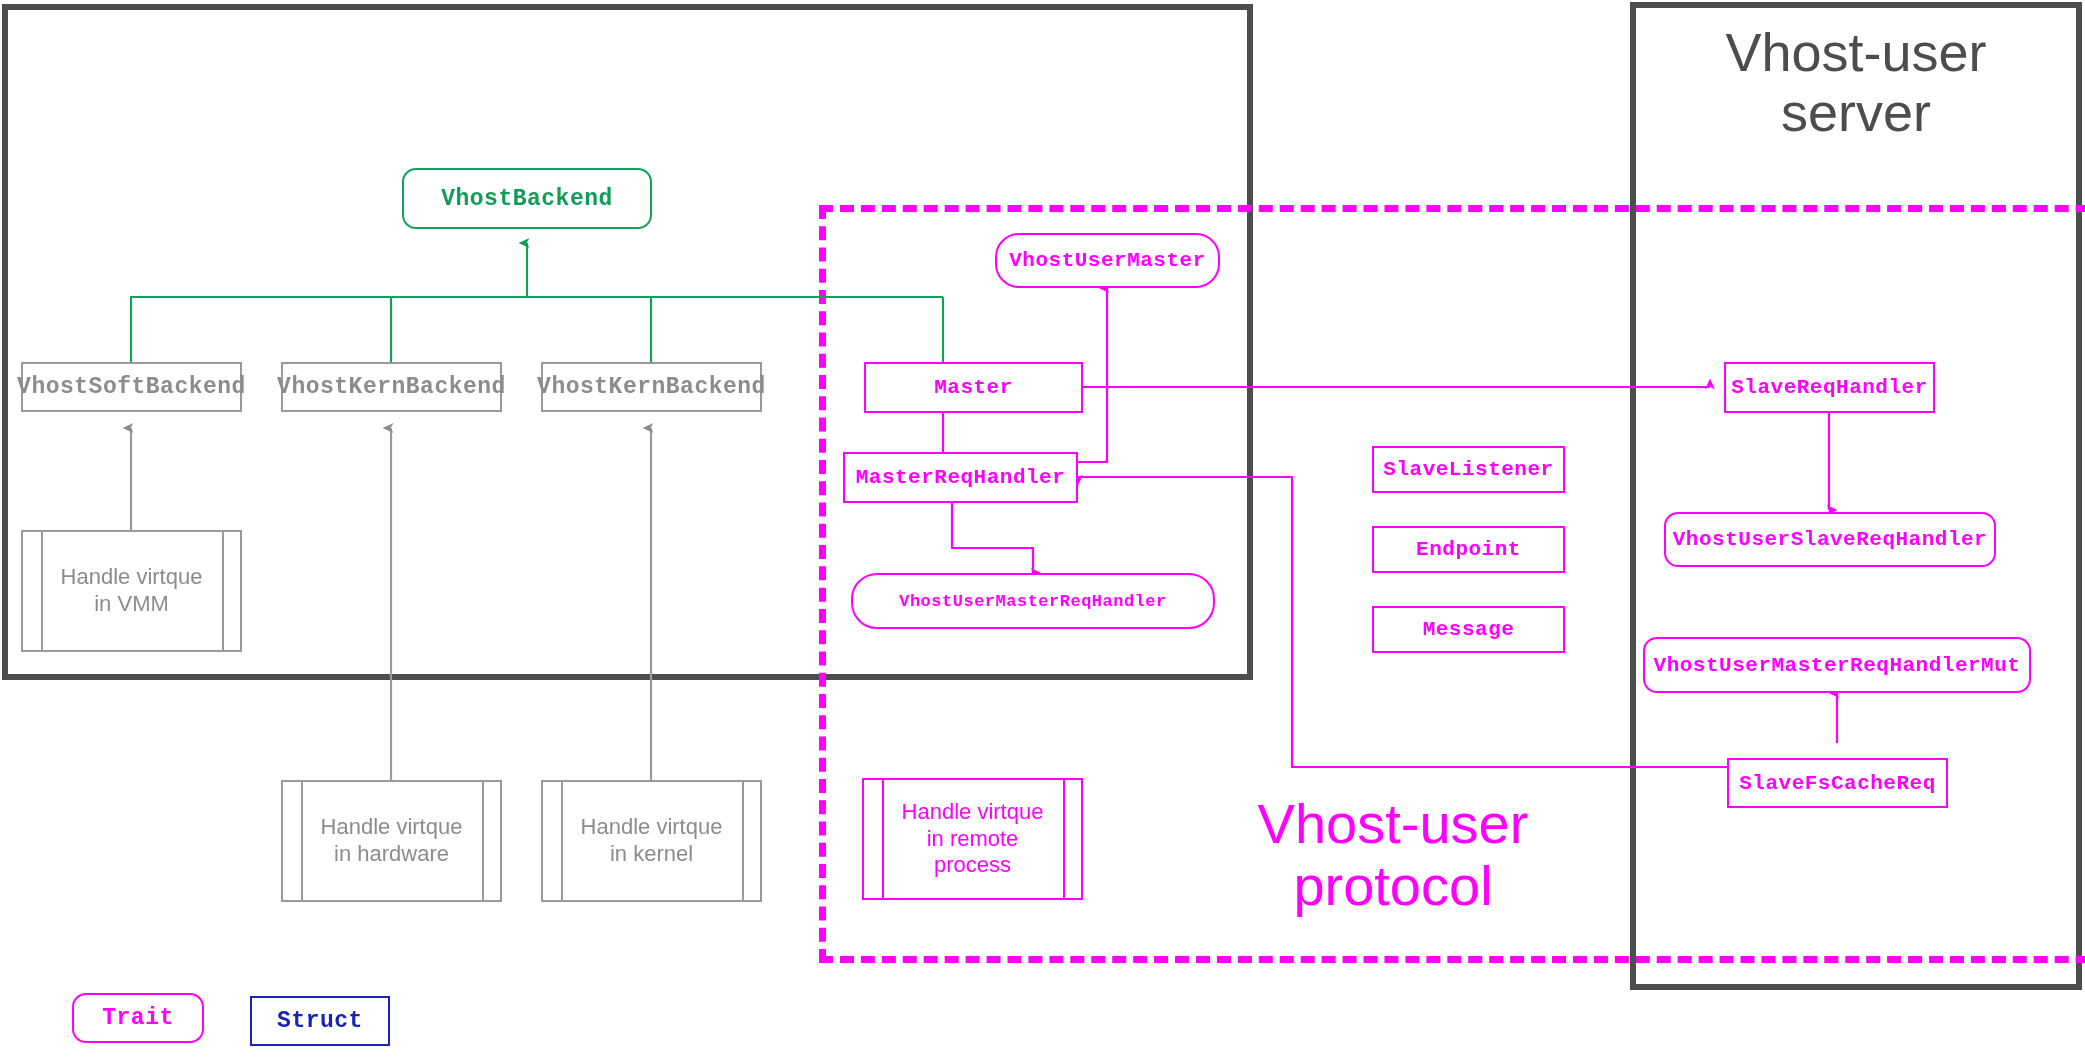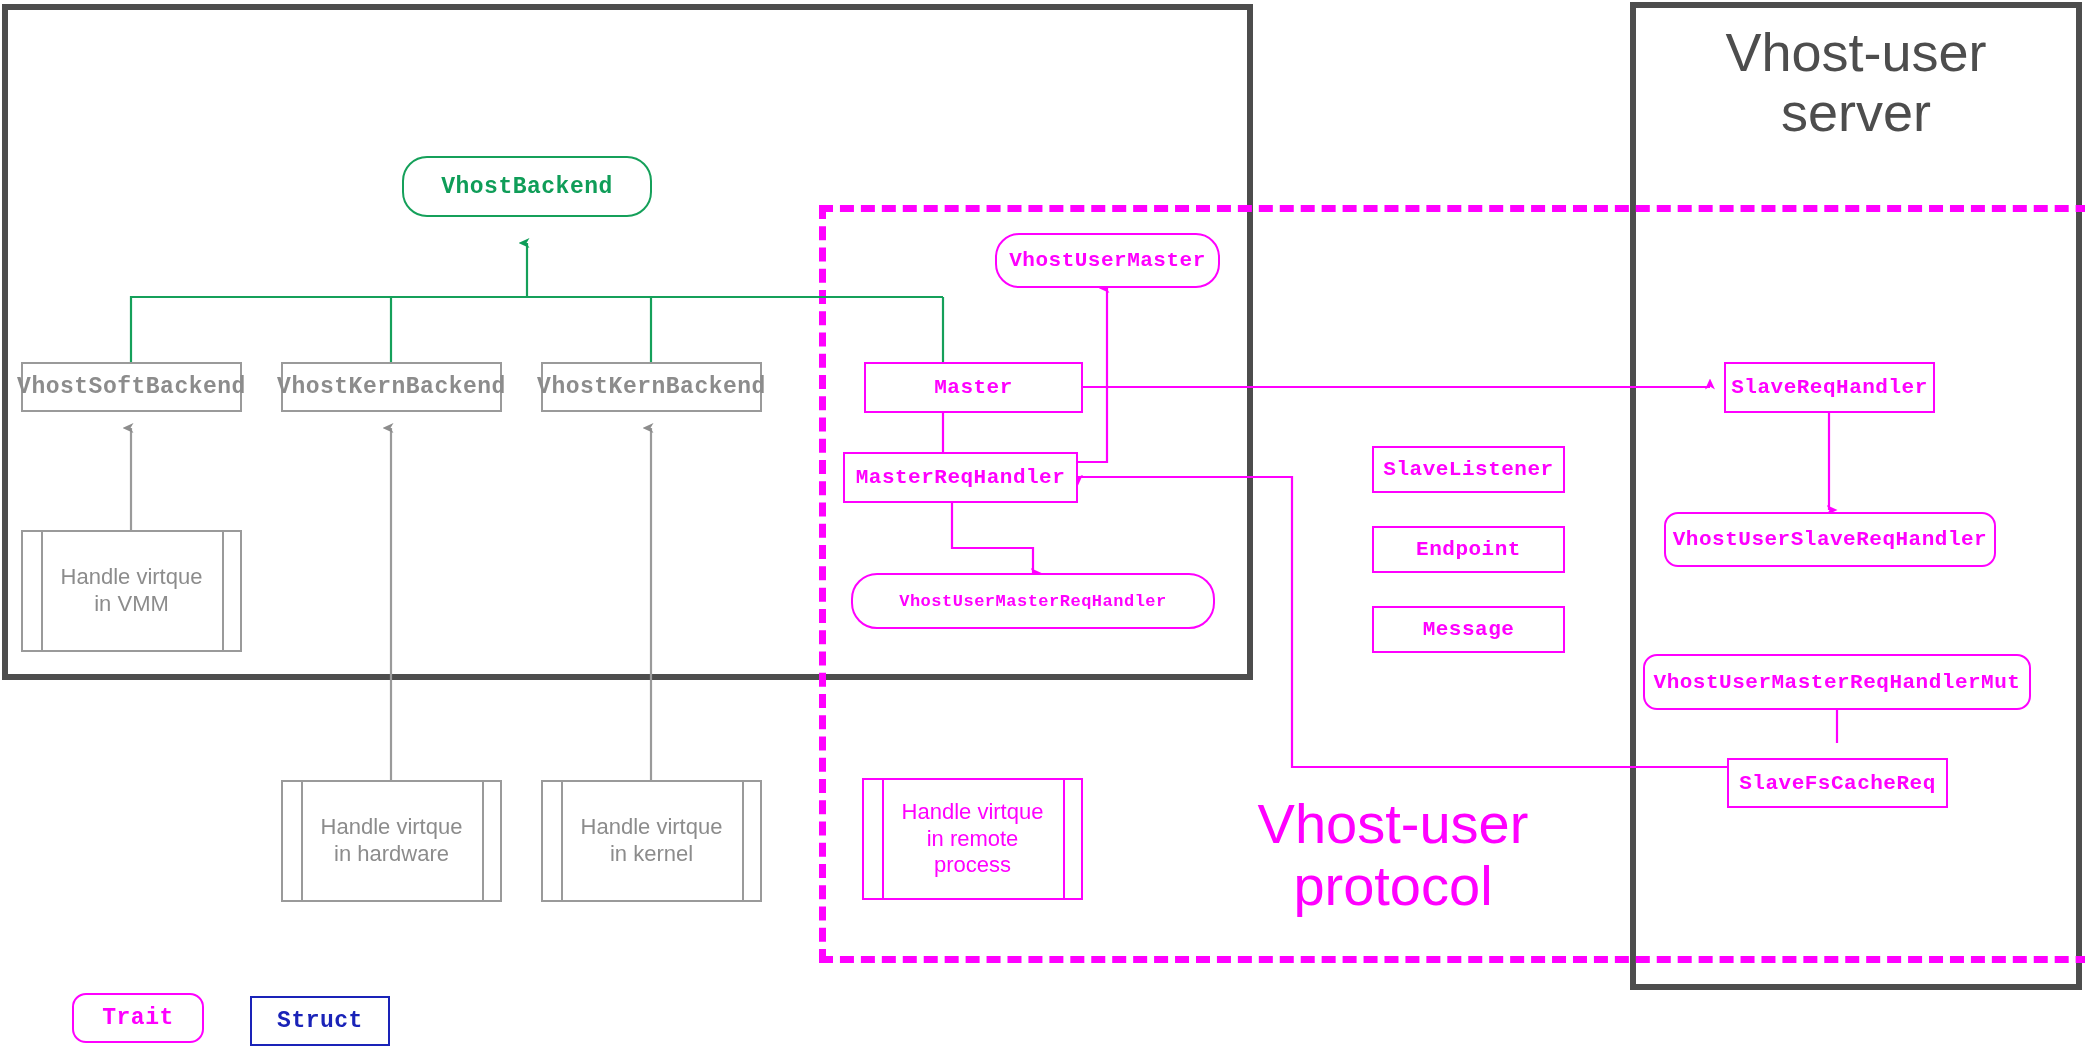--- a/index.html
+++ b/index.html
@@ -84,21 +84,21 @@
       <path d="M952,503 L952,548 L1033,548 L1033,573" marker-end="url(#ah-magenta)"></path>
 
       <path d="M1730,767 L1292,767 L1292,477 L1078,477" marker-end="url(#ah-magenta)"></path>
 
       <path d="M1829,413 L1829,510" marker-end="url(#ah-magenta)"></path>
 
       <path d="M1837,743 L1837,693" marker-end="url(#ah-magenta)"></path>
     </g>
   </svg>
 
-  <div class="node trait-green" style="left:402px;top:156px;width:250px;height:61px;font-size:23px;border-radius:25px;">VhostBackend</div>
+  <div class="node trait-green" style="left:402px;top:168px;width:250px;height:61px;font-size:23px;">VhostBackend</div>
 
   <div class="node rect-gray" style="left:21px;top:362px;width:221px;height:50px;font-size:23px;">VhostSoftBackend</div>
   <div class="node rect-gray" style="left:281px;top:362px;width:221px;height:50px;font-size:23px;">VhostKernBackend</div>
   <div class="node rect-gray" style="left:541px;top:362px;width:221px;height:50px;font-size:23px;">VhostKernBackend</div>
 
   <div class="process" style="left:21px;top:530px;width:221px;height:122px;">
     <div class="pbody"></div>
     <div class="pline" style="left:20px;"></div>
     <div class="pline" style="left:201px;"></div>
     <div class="ptext" style="font-size:22px;padding:0 24px;">Handle virtque
@@ -139,20 +139,20 @@
     <div class="pline" style="left:201px;"></div>
     <div class="ptext" style="font-size:22px;padding:0 24px;">Handle virtque
 in remote
 process</div>
   </div>
 
   <div class="node rect-magenta" style="left:1724px;top:362px;width:211px;height:51px;font-size:21px;">SlaveReqHandler</div>
 
   <div class="node trait" style="left:1664px;top:512px;width:332px;height:55px;font-size:21px;">VhostUserSlaveReqHandler</div>
 
-  <div class="node trait" style="left:1643px;top:637px;width:388px;height:56px;font-size:21px;margin-top:17px;">VhostUserMasterReqHandlerMut</div>
+  <div class="node trait" style="left:1643px;top:637px;width:388px;height:56px;font-size:21px;">VhostUserMasterReqHandlerMut</div>
 
   <div class="node rect-magenta" style="left:1727px;top:742px;width:221px;height:50px;font-size:21px;margin-top:16px;">SlaveFsCacheReq</div>
 
   <div class="node trait" style="left:72px;top:993px;width:132px;height:50px;font-size:23px;">Trait</div>
   <div class="node rect-blue" style="left:250px;top:996px;width:140px;height:50px;font-size:23px;">Struct</div>
 
 </div>
 
 </body></html>

